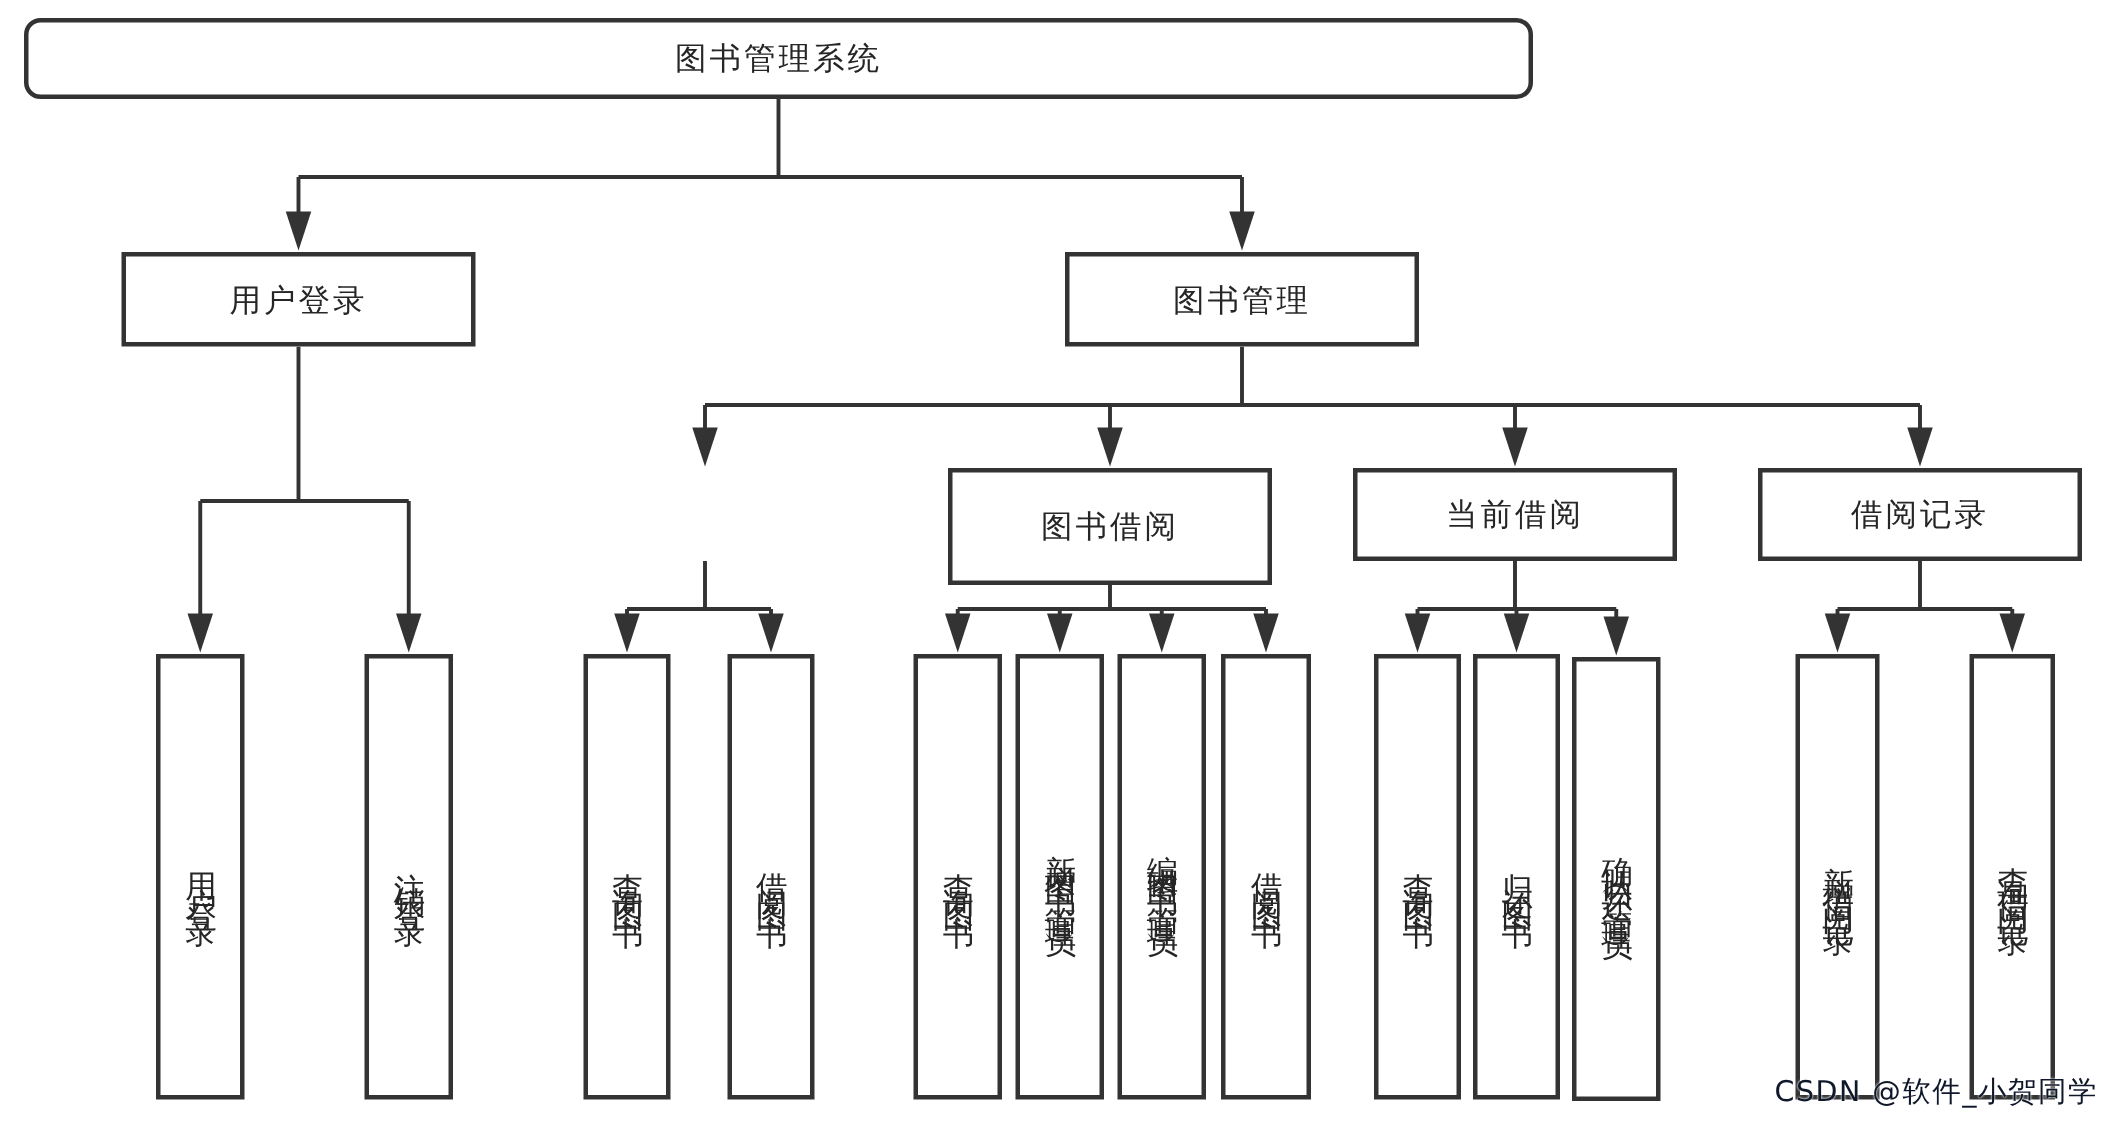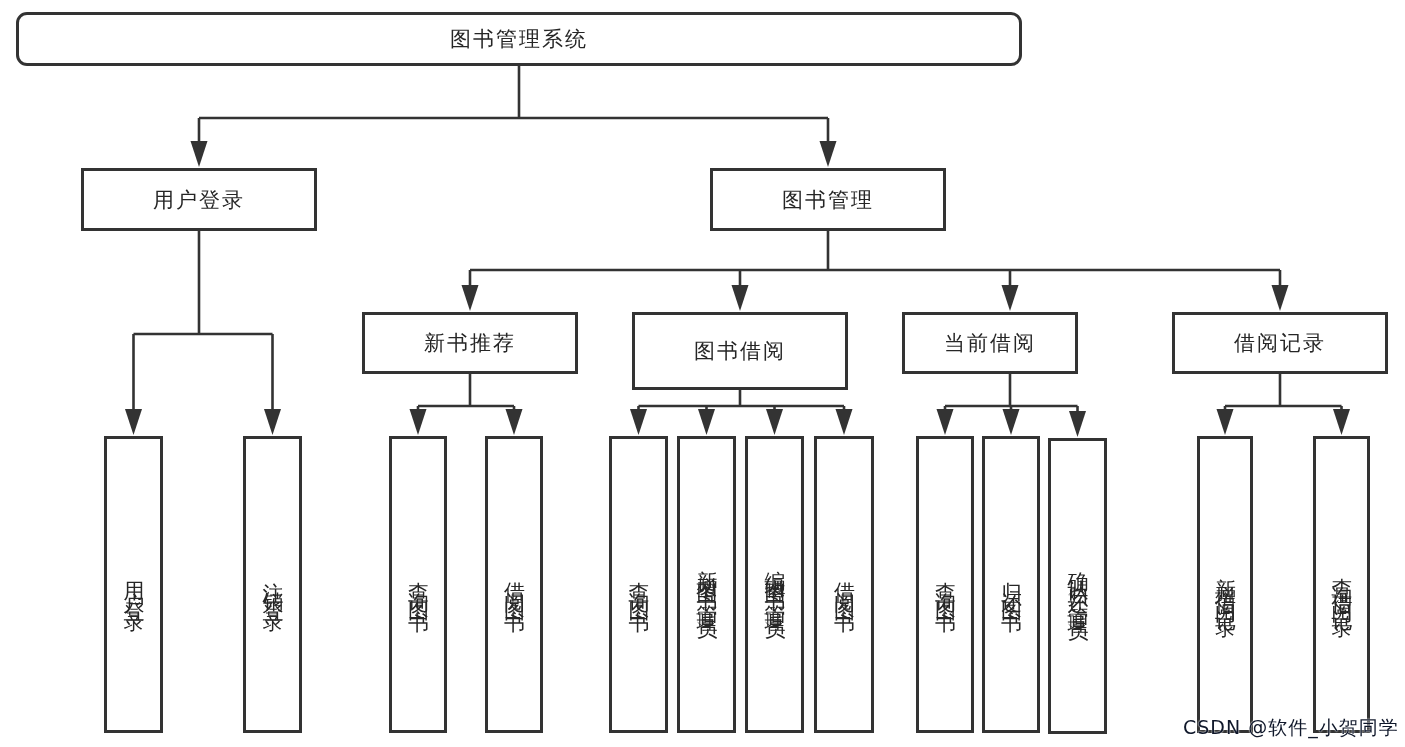--- a/index.html
+++ b/index.html
@@ -15,21 +15,21 @@
         font-size:21px;letter-spacing:10px;line-height:1;}
   .watermark{position:absolute;left:1183px;top:715px;z-index:6;
         font-size:19px;color:#0f172a;letter-spacing:1px;white-space:nowrap;
         text-shadow:0 0 2px rgba(255,255,255,0.95), 0 0 1px rgba(255,255,255,0.9);}
   
   #n-root{left:16px;top:12px;width:1006px;height:54px;border-radius:11px;}
   #n-userlogin{left:81px;top:168px;width:236px;height:63px;}
   #n-bookmgmt{left:710px;top:168px;width:236px;height:63px;}
   #n-newbookrec{left:362px;top:312px;width:216px;height:62px;}
   #n-bookborrow{left:632px;top:312px;width:216px;height:78px;}
-  #n-currentborrow{left:902px;top:312px;width:176px;height:62px;}
+  #n-currentborrow{left:902px;top:312px;width:216px;height:62px;}
   #n-borrowrecord{left:1172px;top:312px;width:216px;height:62px;}
   .leaf{top:436px;height:297px;}
   #l-userlogin{left:104px;width:59px;}
   #l-logout{left:243px;width:59px;}
   #l-nbr-query{left:389px;width:58px;}
   #l-nbr-borrow{left:485px;width:58px;}
   #l-bb-query{left:609px;width:59px;}
   #l-bb-add{left:677px;width:59px;letter-spacing:7px;}
   #l-bb-edit{left:745px;width:59px;letter-spacing:7px;}
   #l-bb-borrow{left:814px;width:60px;}
@@ -75,21 +75,20 @@
       <polygon points="1216.5,409 1233.5,409 1225,435"></polygon>
       <polygon points="1333,409 1350,409 1341.5,435"></polygon>
     </g>
   </svg>
 
   <div id="n-root" class="node hbox">图书管理系统</div>
 
   <div id="n-userlogin" class="node hbox">用户登录</div>
   <div id="n-bookmgmt" class="node hbox">图书管理</div>
 
-  <div id="n-newbookrec" class="node hbox">新书推荐</div>
   <div id="n-bookborrow" class="node hbox">图书借阅</div>
   <div id="n-currentborrow" class="node hbox">当前借阅</div>
   <div id="n-borrowrecord" class="node hbox">借阅记录</div>
 
   <div id="l-userlogin" class="node vbox leaf">用户登录</div>
   <div id="l-logout" class="node vbox leaf">注销登录</div>
 
   <div id="l-nbr-query" class="node vbox leaf">查询图书</div>
   <div id="l-nbr-borrow" class="node vbox leaf">借阅图书</div>
 

